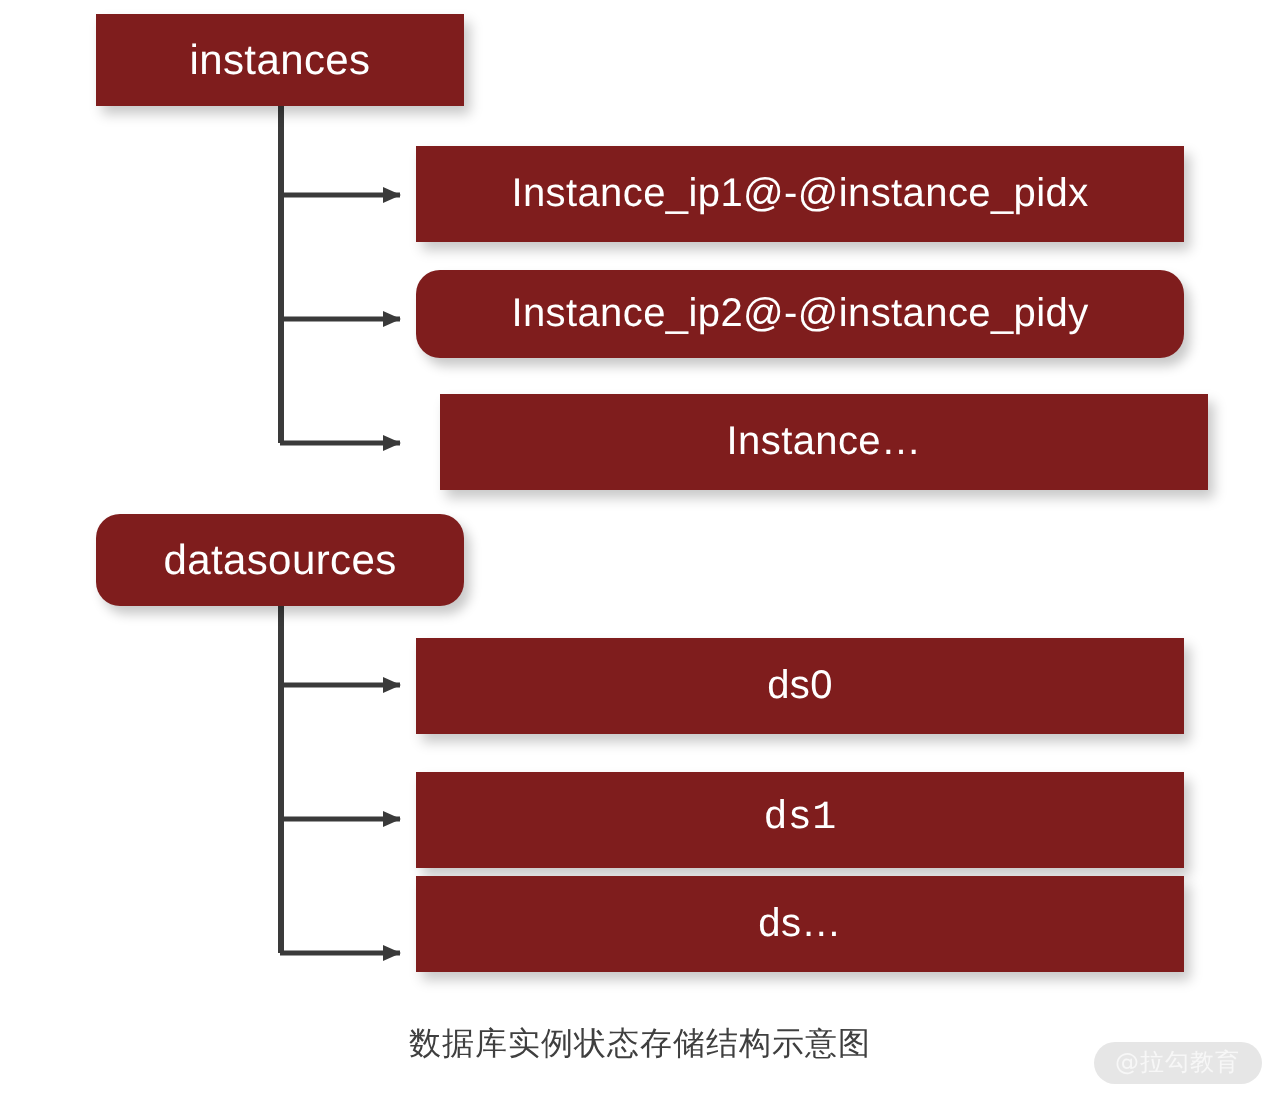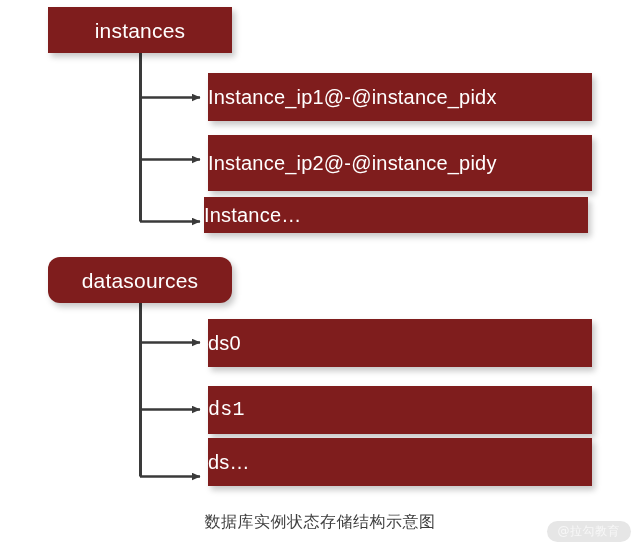--- a/index.html
+++ b/index.html
@@ -35,21 +35,21 @@
     background: #7f1d1d;
     color: #ffffff;
     display: flex;
     align-items: center;
     box-shadow: 3px 4px 6px rgba(0,0,0,0.22);
   }
   .node.parent {
     justify-content: center;
   }
   .node.child {
-    justify-content: flex-start;
+    justify-content: center;
   }
   .node-label {
     font-size: 20px;
     line-height: 1;
     letter-spacing: 0.2px;
     white-space: nowrap;
     font-weight: 400;
   }
   .node.parent .node-label {
     font-size: 21px;
@@ -110,25 +110,25 @@
   </svg>
 
   <div class="node parent" style="left:48px; top:7px; width:184px; height:46px;">
     <span class="node-label">instances</span>
   </div>
 
   <div class="node child" style="left:208px; top:73px; width:384px; height:48px;">
     <span class="node-label">Instance_ip1@-@instance_pidx</span>
   </div>
 
-  <div class="node child" style="left:208px; top:135px; width:384px; height:56px;">
+  <div class="node child" style="left:208px; top:135px; width:384px; height:44px;border-radius:12px;">
     <span class="node-label">Instance_ip2@-@instance_pidy</span>
   </div>
 
-  <div class="node child" style="left:204px; top:197px; width:384px; height:36px;">
+  <div class="node child" style="left:220px; top:197px; width:384px; height:48px;">
     <span class="node-label">Instance…</span>
   </div>
 
   <div class="node parent" style="left:48px; top:257px; width:184px; height:46px;border-radius:12px;">
     <span class="node-label">datasources</span>
   </div>
 
   <div class="node child" style="left:208px; top:319px; width:384px; height:48px;">
     <span class="node-label">ds0</span>
   </div>

